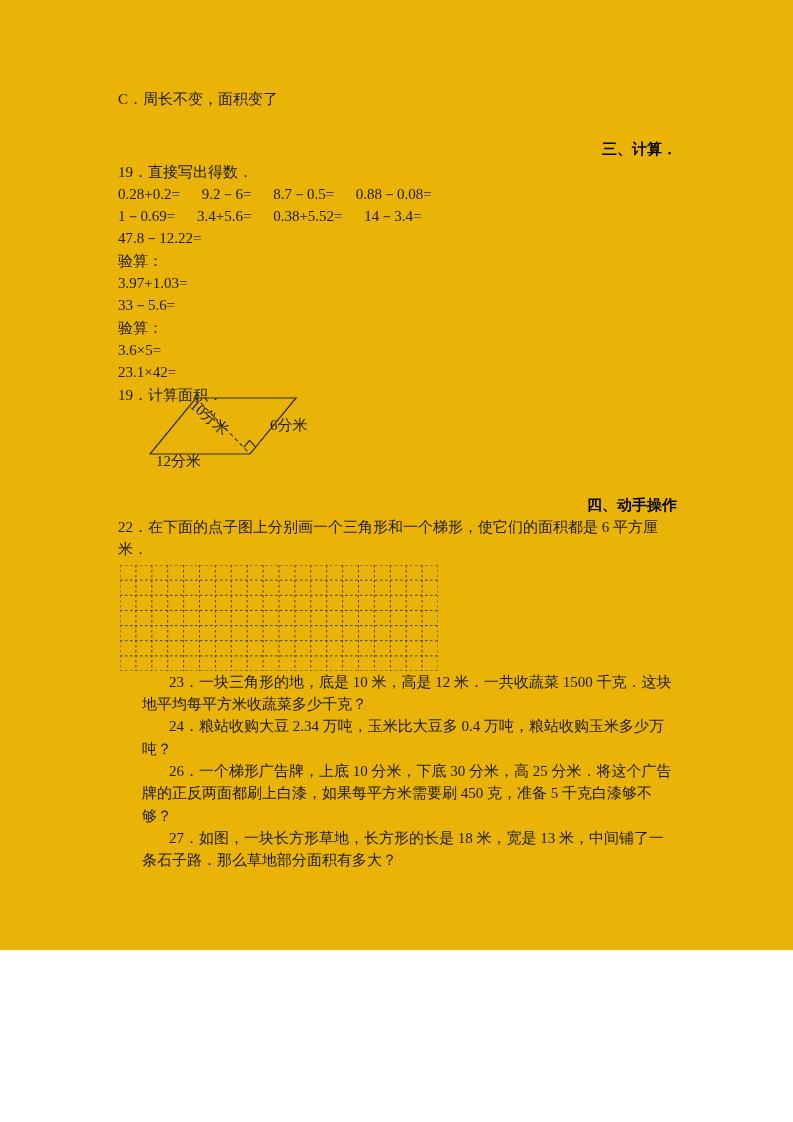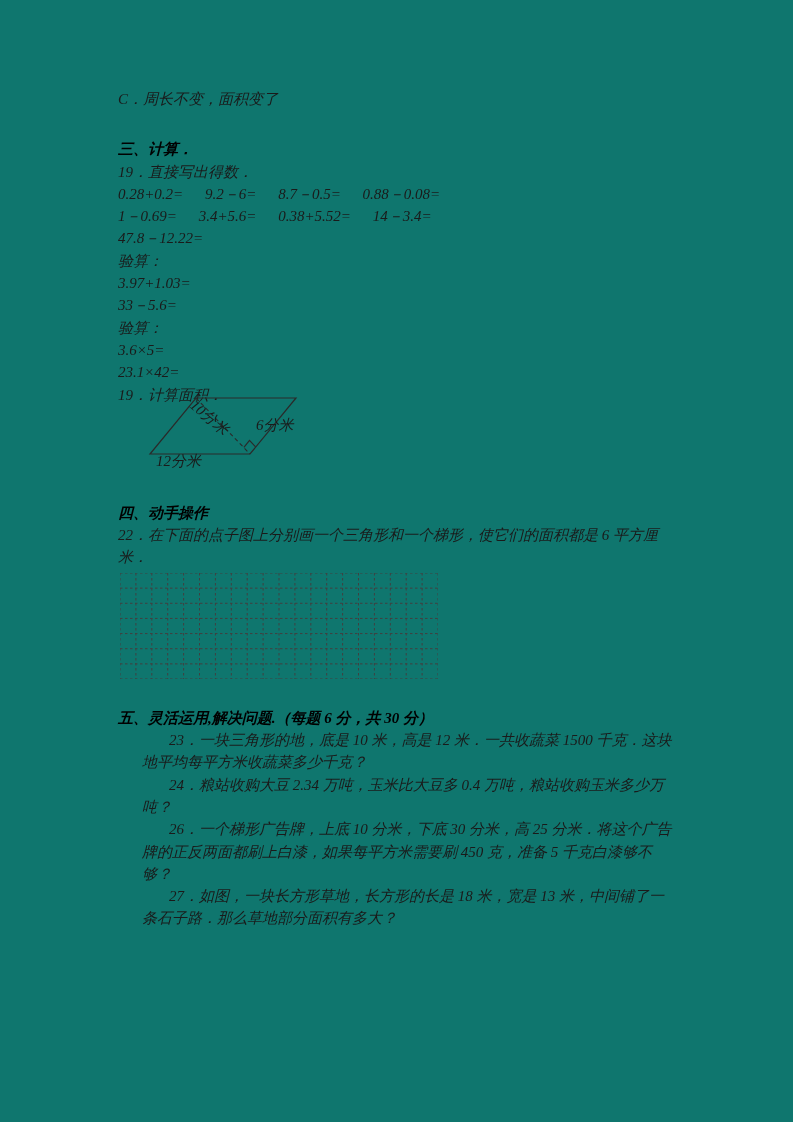--- a/index.html
+++ b/index.html
@@ -1,55 +1,54 @@
 <!DOCTYPE html>
 <html><head>
 <meta charset="utf-8">
 <style>
   * { margin: 0; padding: 0; box-sizing: border-box; }
   html, body { background: #ffffff; }
   .page {
     position: relative;
     width: 793px;
-    height: 1122px;
-    background: #0f766e;
+    height: 950px;
+    background: #eab308;
     color: #1a1a1a;
     font-family: "Liberation Serif", "DejaVu Serif", serif;
     font-size: 15px;
     overflow: hidden;
-    font-style: italic;
   }
   .content {
     position: absolute;
     left: 118px;
     top: 88px;
     width: 559px;
   }
   .line, .problem, .heading { line-height: 22.3px; }
-  .heading { font-weight: bold; color: #000; }
+  .heading { font-weight: bold; color: #000; text-align: right; }
   .h-calc { margin-top: 28px; }
-  .h-handson { margin-top: 30px; }
+  .h-handson { margin-top: 22px; }
   .h-problems { margin-top: 28px; }
   .expr { display: inline-block; margin-right: 18px; }
   .problem { text-indent: 27px; margin-left: 24px; }
 
   
   .figure-parallelogram {
     position: relative;
     width: 220px;
     height: 80px;
     margin: -14px 0 0 16px;
   }
   .figure-parallelogram svg { position: absolute; left: 0; top: 0; }
   .figure-parallelogram polygon,
   .figure-parallelogram polyline { fill: none; stroke: #2a2a2a; stroke-width: 1.2; }
   .figure-parallelogram .height-line { stroke: #2a2a2a; stroke-width: 1.1; stroke-dasharray: 4 3; }
   .fig-label { position: absolute; font-size: 15px; white-space: nowrap; color: #1a1a1a; }
   .fig-label.height { left: 64px; top: 4px; transform: rotate(40deg); transform-origin: 0 0; }
-  .fig-label.side { left: 122px; top: 24px; }
+  .fig-label.side { left: 136px; top: 24px; }
   .fig-label.base { left: 22px; top: 60px; }
 
   
   .figure-grid { margin: 4px 0 0 2px; width: 318px; height: 106px; }
   .figure-grid svg line { stroke: #404040; stroke-width: 1; stroke-dasharray: 2.5 2.5; }
 </style>
 </head>
 <body>
 
 <div class="page">
@@ -124,20 +123,19 @@
           <line x1="0" y1="15.14" x2="318" y2="15.14"></line>
           <line x1="0" y1="30.29" x2="318" y2="30.29"></line>
           <line x1="0" y1="45.43" x2="318" y2="45.43"></line>
           <line x1="0" y1="60.57" x2="318" y2="60.57"></line>
           <line x1="0" y1="75.71" x2="318" y2="75.71"></line>
           <line x1="0" y1="90.86" x2="318" y2="90.86"></line>
           <line x1="0" y1="106.00" x2="318" y2="106.00"></line>
         </svg>
     </div>
 
-    <p class="heading h-problems">五、灵活运用,解决问题.（每题 6 分，共 30 分）</p>
     <p class="problem">23．一块三角形的地，底是 10 米，高是 12 米．一共收蔬菜 1500 千克．这块地平均每平方米收蔬菜多少千克？</p>
     <p class="problem">24．粮站收购大豆 2.34 万吨，玉米比大豆多 0.4 万吨，粮站收购玉米多少万吨？</p>
     <p class="problem">26．一个梯形广告牌，上底 10 分米，下底 30 分米，高 25 分米．将这个广告牌的正反两面都刷上白漆，如果每平方米需要刷 450 克，准备 5 千克白漆够不够？</p>
     <p class="problem">27．如图，一块长方形草地，长方形的长是 18 米，宽是 13 米，中间铺了一条石子路．那么草地部分面积有多大？</p>
 
   </div>
 </div>
 
 </body></html>

